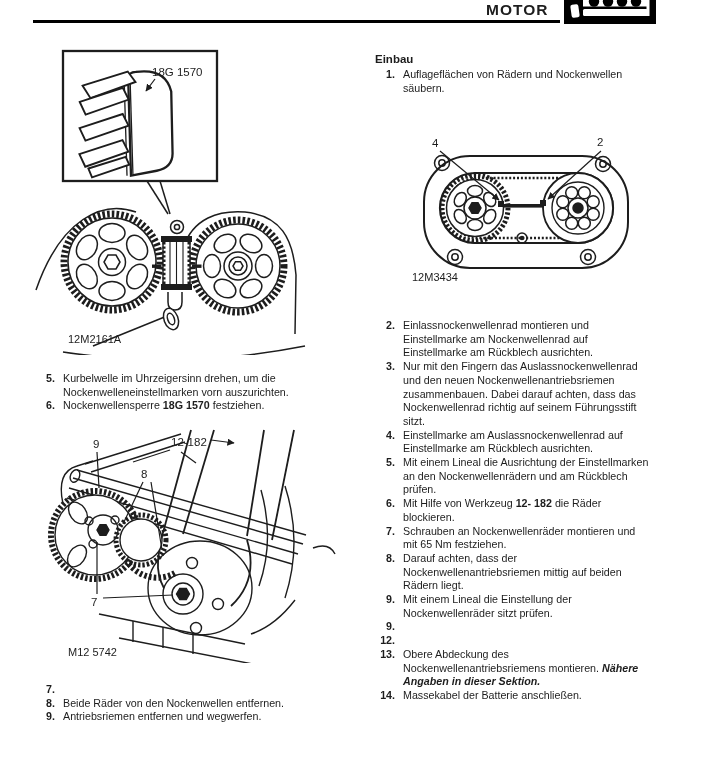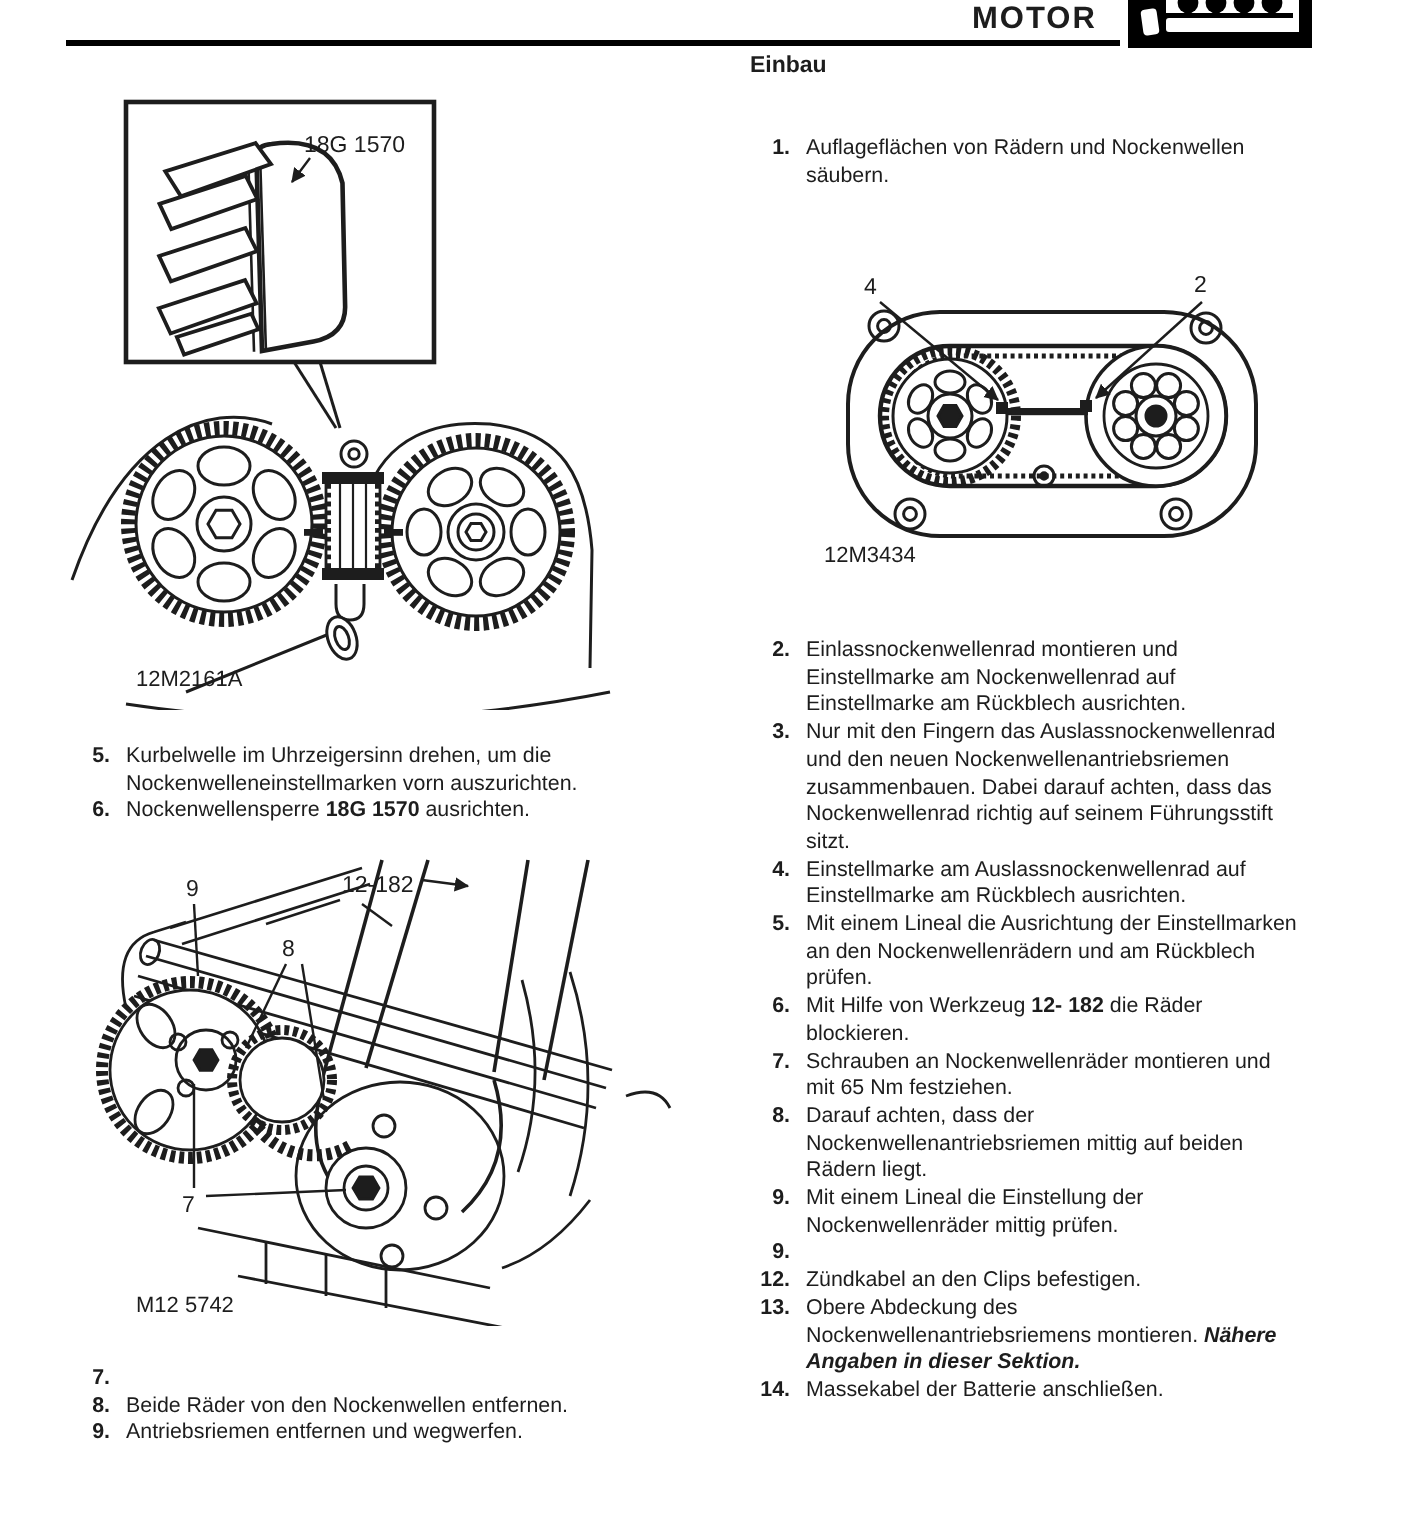--- a/index.html
+++ b/index.html
@@ -11,21 +11,21 @@
   #header-rule{position:absolute;left:33px;top:20px;width:527px;height:3px;background:#000;}
   
   .steps{position:absolute;font-size:10.7px;line-height:13.7px;}
   .step{display:flex;align-items:flex-start;}
   .num{flex:none;text-align:right;font-weight:bold;}
   .txt{white-space:pre-line;}
   .txt b.it{font-style:italic;}
   #steps-left-a{left:21px;top:372px;width:337px;}
   #steps-left-a .num,#steps-left-b .num{width:34px;margin-right:8px;}
   #steps-left-b{left:21px;top:683px;width:342px;}
-  #einbau-heading{position:absolute;left:375px;top:27px;font-size:11.5px;font-weight:bold;}
+  #einbau-heading{position:absolute;left:375px;top:53px;font-size:11.5px;font-weight:bold;}
   #steps-right-a{left:362px;top:68px;width:334px;}
   #steps-right-b{left:362px;top:319px;width:334px;}
   #steps-right-a .num,#steps-right-b .num{width:33px;margin-right:8px;}
   
   .fig{position:absolute;}
   svg text{font-family:"Liberation Sans",sans-serif;font-size:11.5px;fill:#1d1d1d;}
   svg text.figcode{font-size:11px;}
 </style>
 </head>
 <body>
@@ -118,21 +118,21 @@
   </svg>
 
   <div class="steps" id="steps-left-a">
       <div class="step">
         <span class="num">5.</span>
         <span class="txt"><span>Kurbelwelle im Uhrzeigersinn drehen, um die
 Nockenwelleneinstellmarken vorn auszurichten.</span></span>
       </div>
       <div class="step">
         <span class="num">6.</span>
-        <span class="txt"><span>Nockenwellensperre </span><b>18G 1570</b><span> ausrichten.</span></span>
+        <span class="txt"><span>Nockenwellensperre </span><b>18G 1570</b><span> festziehen.</span></span>
       </div>
     </div>
 
   <svg class="fig" id="fig-removal" style="left:33px;top:428px;" width="335" height="235" viewBox="0 0 335 235">
     <g stroke="#1d1d1d" fill="none" stroke-width="1.4">
       <path d="M52,36 L148,6"></path>
       <path d="M58,44 L152,14"></path>
       <path d="M44,42 L273,107"></path>
       <path d="M40,50 L270,116"></path>
       <path d="M36,60 L265,126"></path>
@@ -311,28 +311,27 @@
       </div>
       <div class="step">
         <span class="num">8.</span>
         <span class="txt"><span>Darauf achten, dass der
 Nockenwellenantriebsriemen mittig auf beiden
 Rädern liegt.</span></span>
       </div>
       <div class="step">
         <span class="num">9.</span>
         <span class="txt"><span>Mit einem Lineal die Einstellung der
-Nockenwellenräder mittig prüfen.</span></span>
+Nockenwellenräder sitzt prüfen.</span></span>
       </div>
       <div class="step">
         <span class="num">9.</span>
       </div>
       <div class="step">
         <span class="num">12.</span>
-        <span class="txt"><span>Zündkabel an den Clips befestigen.</span></span>
       </div>
       <div class="step">
         <span class="num">13.</span>
         <span class="txt"><span>Obere Abdeckung des
 Nockenwellenantriebsriemens montieren. </span><b class="it">Nähere
 Angaben in dieser Sektion.</b></span>
       </div>
       <div class="step">
         <span class="num">14.</span>
         <span class="txt"><span>Massekabel der Batterie anschließen.</span></span>

